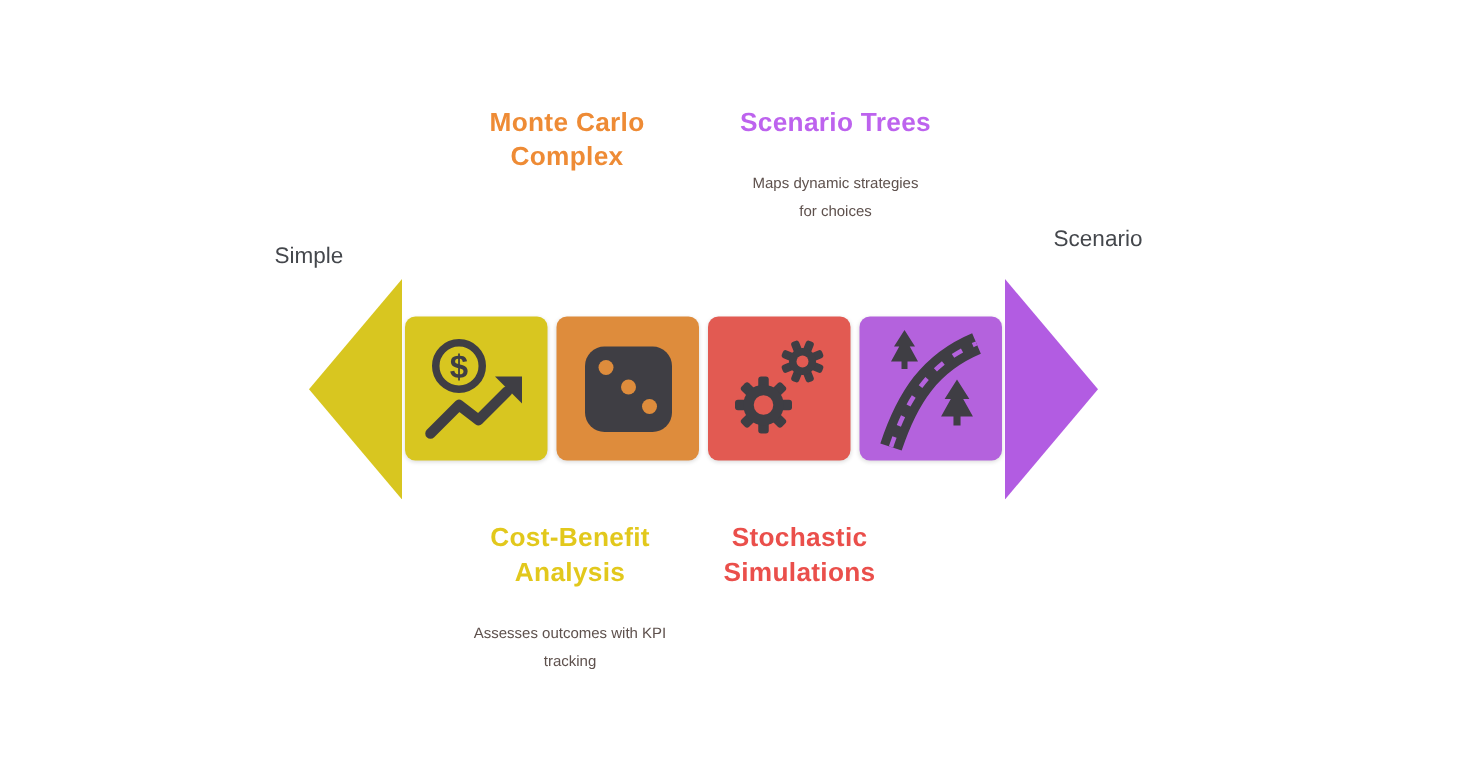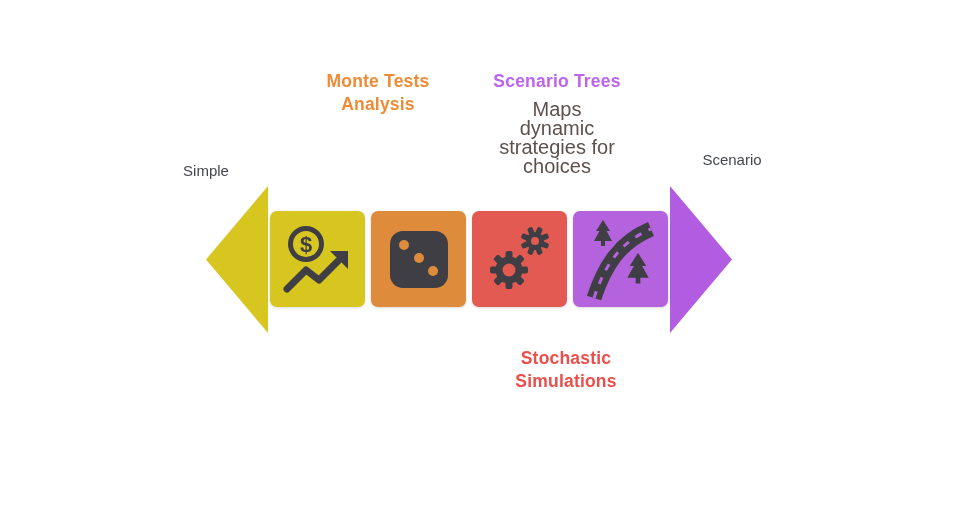--- a/index.html
+++ b/index.html
@@ -21,38 +21,38 @@
   #ep-right{left:732px;top:151px;}
 
   .text-block{
     position:absolute;
     transform:translateX(-50%);
     text-align:center;
   }
   #tb-monte{left:378px;top:70px;width:175px;}
   #tb-scenario{left:557px;top:70px;width:185px;}
   #tb-cost{left:380px;top:347px;width:172px;}
-  #tb-stoch{left:566px;top:347px;width:172px;}
+  #tb-stoch{left:533px;top:347px;width:172px;}
 
   .block-title{
     font-size:17.5px;
     font-weight:bold;
     line-height:23px;
     letter-spacing:.2px;
   }
   .t-orange{color:var(--title-orange);}
   .t-purple{color:var(--title-purple);}
   .t-yellow{color:var(--title-yellow);}
   .t-red{color:var(--title-red);}
 
   .block-desc{
-    font-size:20px;
+    font-size:10px;
     line-height:19px;
     color:var(--body-text);
-    margin:7px auto 0;
+    margin:20px auto 0;
   }
   .desc-monte{max-width:140px;}
   .desc-scenario{max-width:118px;}
   .desc-cost{max-width:150px;}
   .desc-stoch{max-width:130px;}
 
   .arrowhead{
     position:absolute;
     top:186px;
     width:62px;height:147px;
@@ -89,28 +89,32 @@
 </style>
 </head>
 <body>
 
 <div class="canvas">
 
   <div class="endpoint" id="ep-left">Simple</div>
   <div class="endpoint" id="ep-right">Scenario</div>
 
   <div class="text-block" id="tb-monte">
-    <div class="block-title t-orange">Monte Tests Analysis</div>
+    <div class="block-title t-orange">Monte Carlo Complex</div>
   </div>
 
   <div class="text-block" id="tb-scenario">
     <div class="block-title t-purple">Scenario Trees</div>
     <div class="block-desc desc-scenario">Maps dynamic strategies for choices</div>
   </div>
 
+  <div class="text-block" id="tb-cost">
+    <div class="block-title t-yellow">Cost-Benefit Analysis</div>
+    <div class="block-desc desc-cost">Assesses outcomes with KPI tracking</div>
+  </div>
 
   <div class="text-block" id="tb-stoch">
     <div class="block-title t-red">Stochastic Simulations</div>
   </div>
 
   <div class="arrowhead" id="arrow-left"></div>
   <div class="arrowhead" id="arrow-right"></div>
 
   <div class="square" id="sq-yellow">
     <svg viewBox="0 0 95 96" aria-hidden="true">

